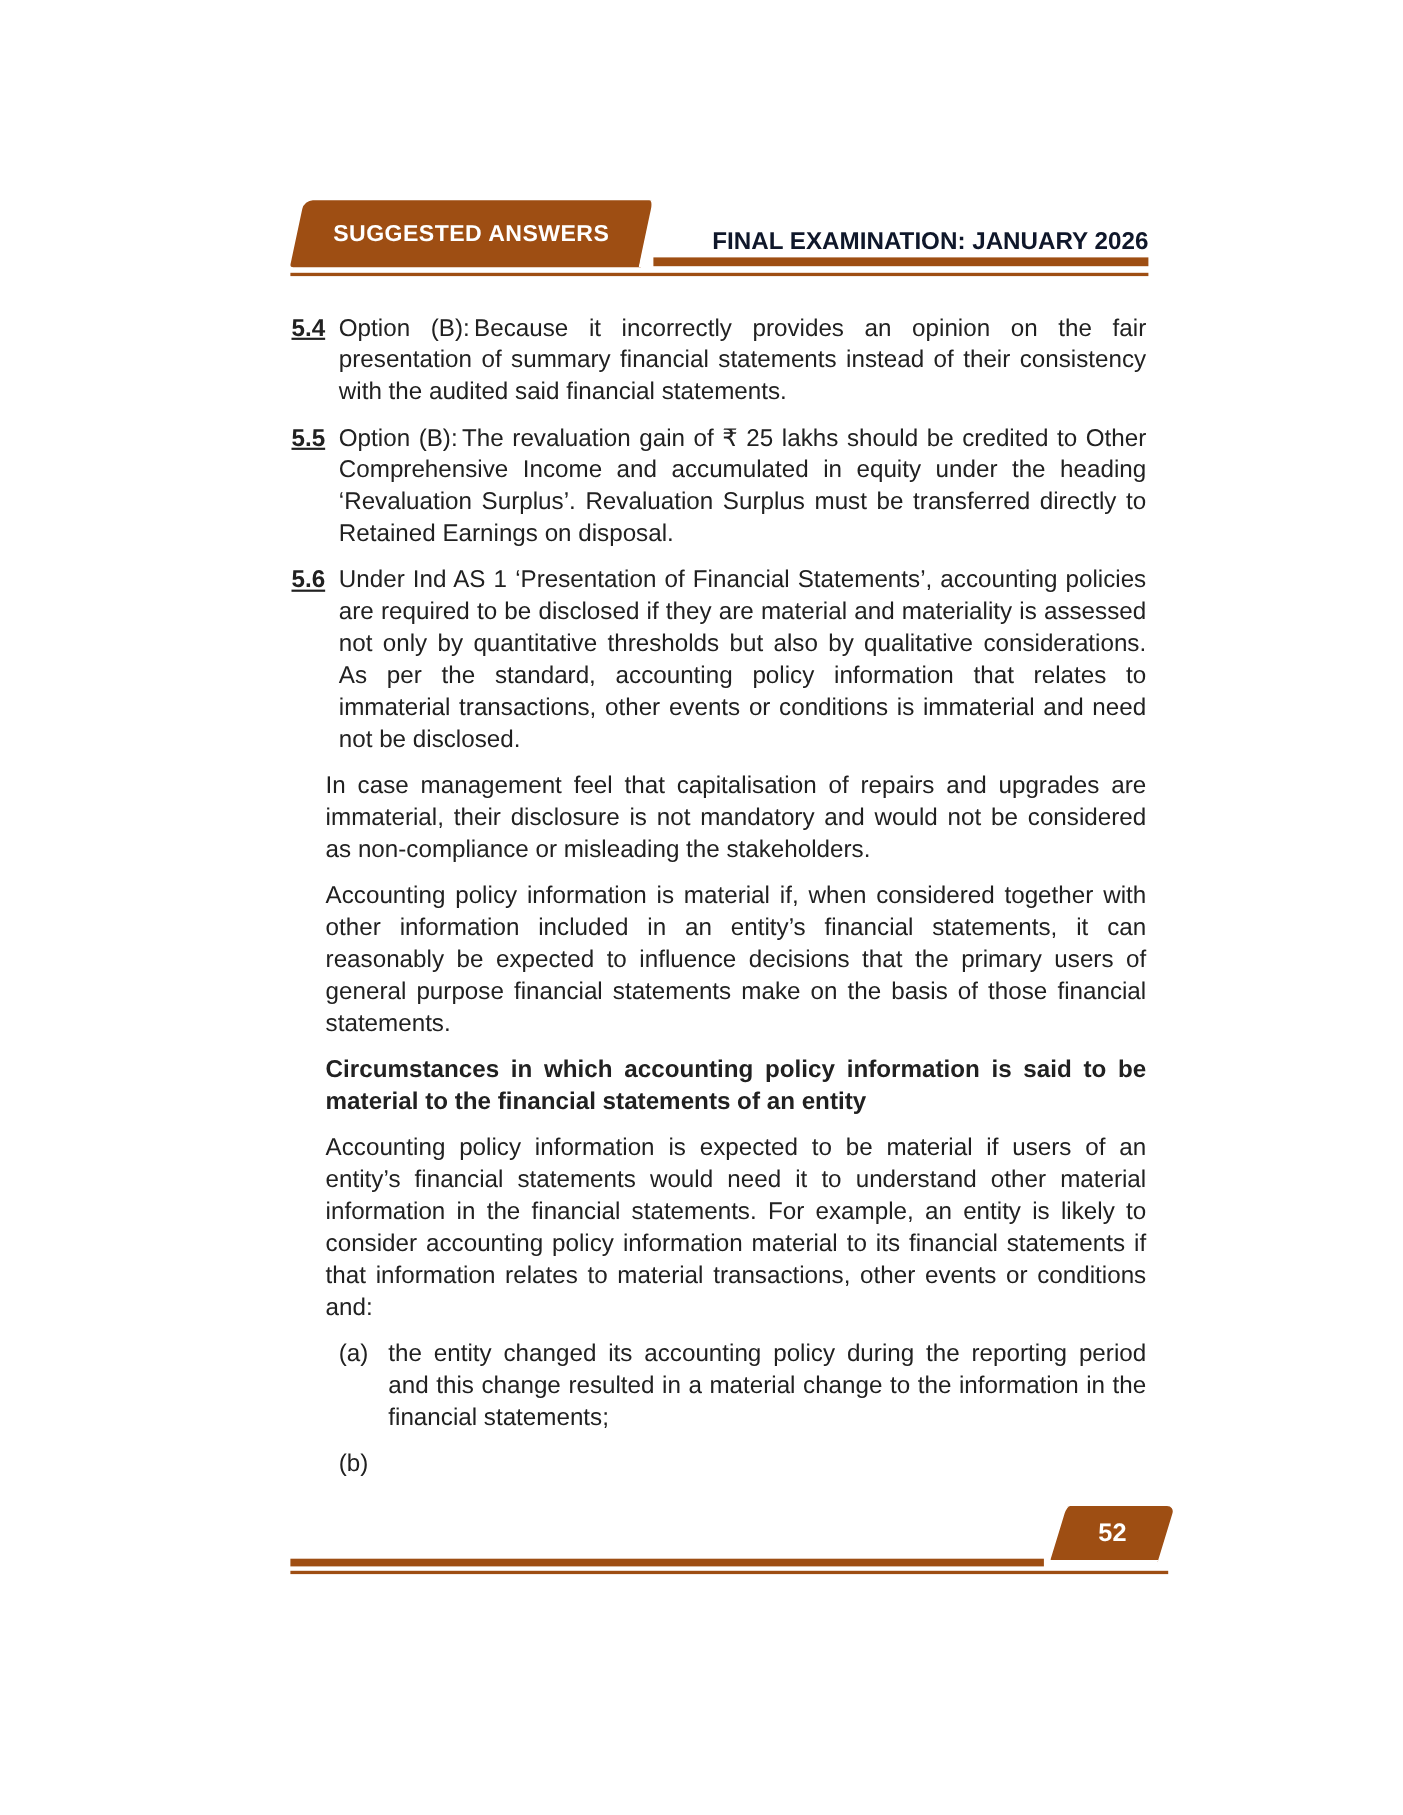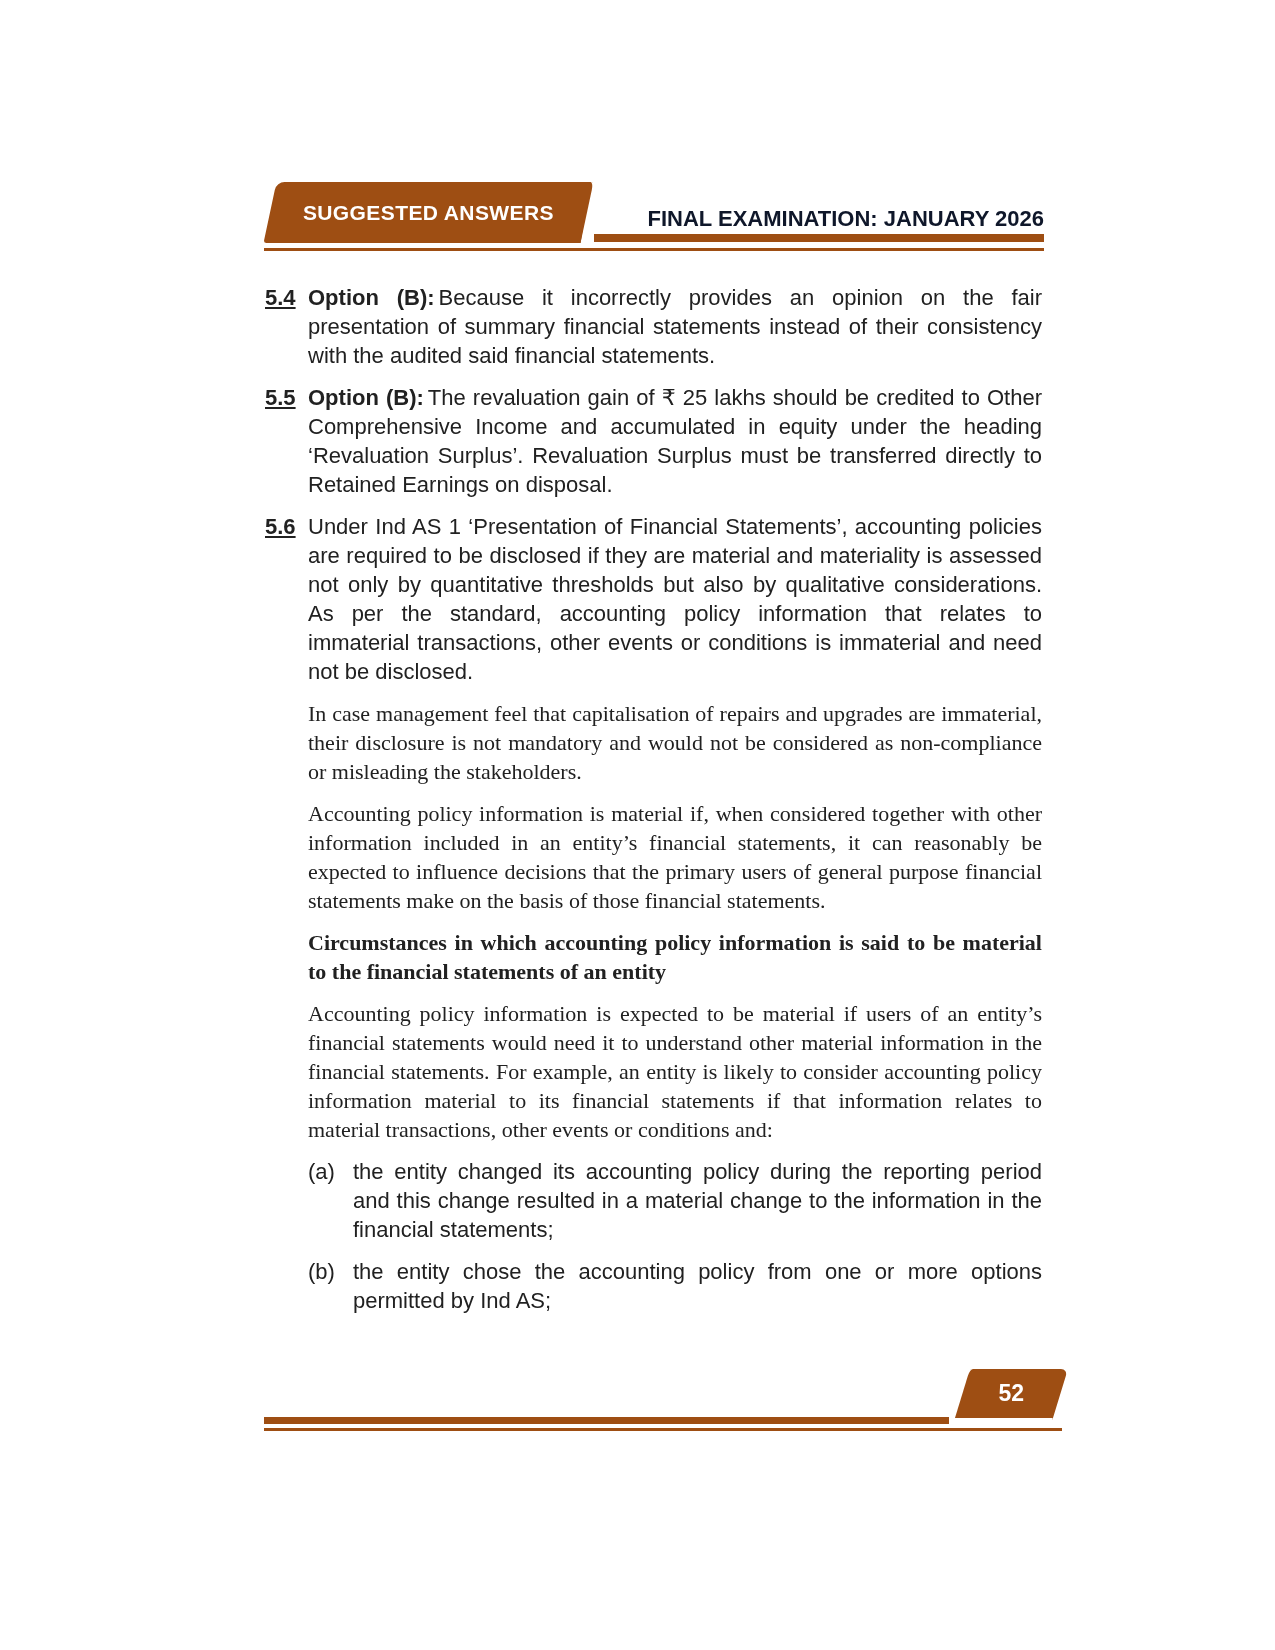--- a/index.html
+++ b/index.html
@@ -66,23 +66,23 @@
   .body-text {
     position: absolute;
     top: 283px; left: 0; right: 2px;
     font-size: 22px;
     line-height: 29px;
     color: #212121;
     text-align: justify;
   }
   .ans { position: relative; padding-left: 44px; margin-bottom: 13px; }
   .ans .num { position: absolute; left: 1px; top: 0; font-weight: bold; text-decoration: underline; }
-  .lead { font-weight: bold; margin-right: 4px; }
+  .lead { font-weight: normal; margin-right: 4px; }
   .lead:empty { display: none; margin: 0; }
-  .para { margin-left: 44px; margin-bottom: 13px; font-family: Liberation Serif, serif; }
+  .para { margin-left: 32px; margin-bottom: 13px; }
   .para.bold { font-weight: bold; }
   .sub { position: relative; margin-left: 44px; padding-left: 45px; margin-bottom: 13px; }
   .sub .marker { position: absolute; left: 0; top: 0; }
 
   
   .footer { position: absolute; top: 1369px; left: 0; right: 0; height: 66px; }
   .footer-bar {
     position: absolute;
     left: 0; right: 95px; top: 48px; height: 7px;
     background: #9e4e13;
@@ -152,21 +152,20 @@
 
       <div class="para">Accounting policy information is expected to be material if users of an entity’s financial statements would need it to understand other material information in the financial statements.  For example, an entity is likely to consider accounting policy information material to its financial statements if that information relates to material transactions, other events or conditions and:</div>
 
       <div class="sub">
         <span class="marker">(a)</span>
         <span>the entity changed its accounting policy during the reporting period and this change resulted in a material change to the information in the financial statements;</span>
       </div>
 
       <div class="sub">
         <span class="marker">(b)</span>
-        <span>the entity chose the accounting policy from one or more options permitted by Ind AS;</span>
       </div>
 
     </div>
 
     <div class="footer">
       <div class="footer-bar"></div>
       <div class="footer-thin"></div>
       <div class="page-badge">
         <span class="page-badge-text">52</span>
       </div>

